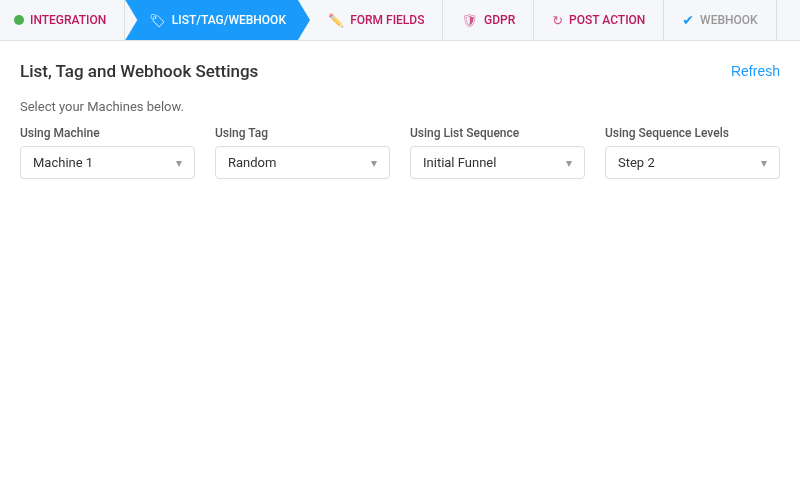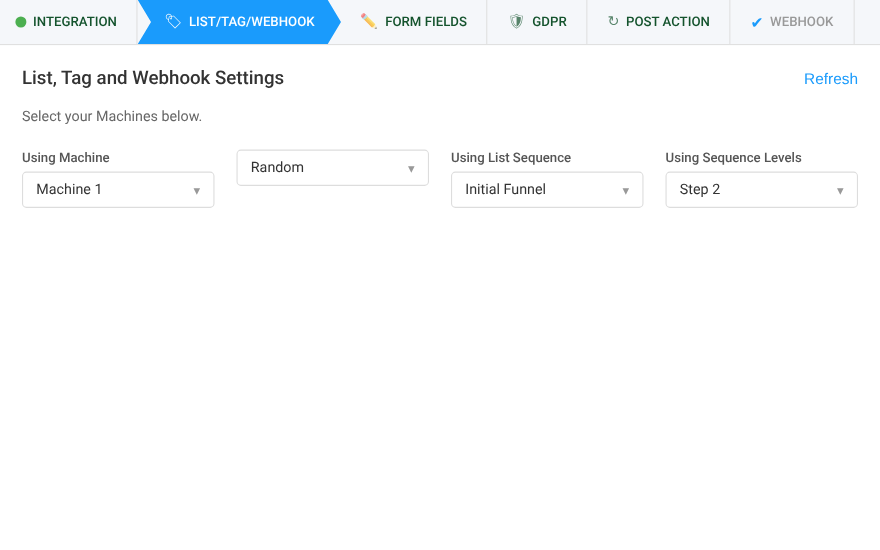--- a/index.html
+++ b/index.html
@@ -13,21 +13,21 @@
       border-bottom: 1px solid #e0e0e0;
       height: 41px;
     }
     .nav-item {
       display: flex;
       align-items: center;
       gap: 6px;
       padding: 0 18px;
       font-size: 12px;
       font-weight: 500;
-      color: #14532d;
+      color: #be185d;
       cursor: pointer;
       position: relative;
       white-space: nowrap;
       border-right: 1px solid #e0e0e0;
     }
     .nav-item:first-child { border-left: none; }
     .nav-item.active {
       background: #1a9bfc;
       color: #fff;
       clip-path: polygon(0 0, calc(100% - 12px) 0, 100% 50%, calc(100% - 12px) 100%, 0 100%, 12px 50%);
@@ -79,21 +79,21 @@
       color: #1a9bfc;
       font-size: 14px;
       font-weight: 400;
       cursor: pointer;
       background: none;
       border: none;
     }
     .subtitle {
       font-size: 13px;
       color: #666;
-      margin-bottom: 22px;
+      margin-bottom: 12px;
     }
 
     
     .dropdowns-row {
       display: flex;
       gap: 20px;
     }
     .dropdown-group {
       display: flex;
       flex-direction: column;
@@ -174,20 +174,21 @@
 
   <div class="dropdowns-row">
   <div class="dropdown-group">
         <div class="dropdown-label">Using Machine</div>
         <div class="dropdown-select">
           <span>Machine 1</span>
           <span class="dropdown-arrow">▾</span>
         </div>
       </div>
       <div class="dropdown-group">
+        <div class="dropdown-label">Using Tag</div>
         <div class="dropdown-select">
           <span>Random</span>
           <span class="dropdown-arrow">▾</span>
         </div>
       </div>
       <div class="dropdown-group">
         <div class="dropdown-label">Using List Sequence</div>
         <div class="dropdown-select">
           <span>Initial Funnel</span>
           <span class="dropdown-arrow">▾</span>

